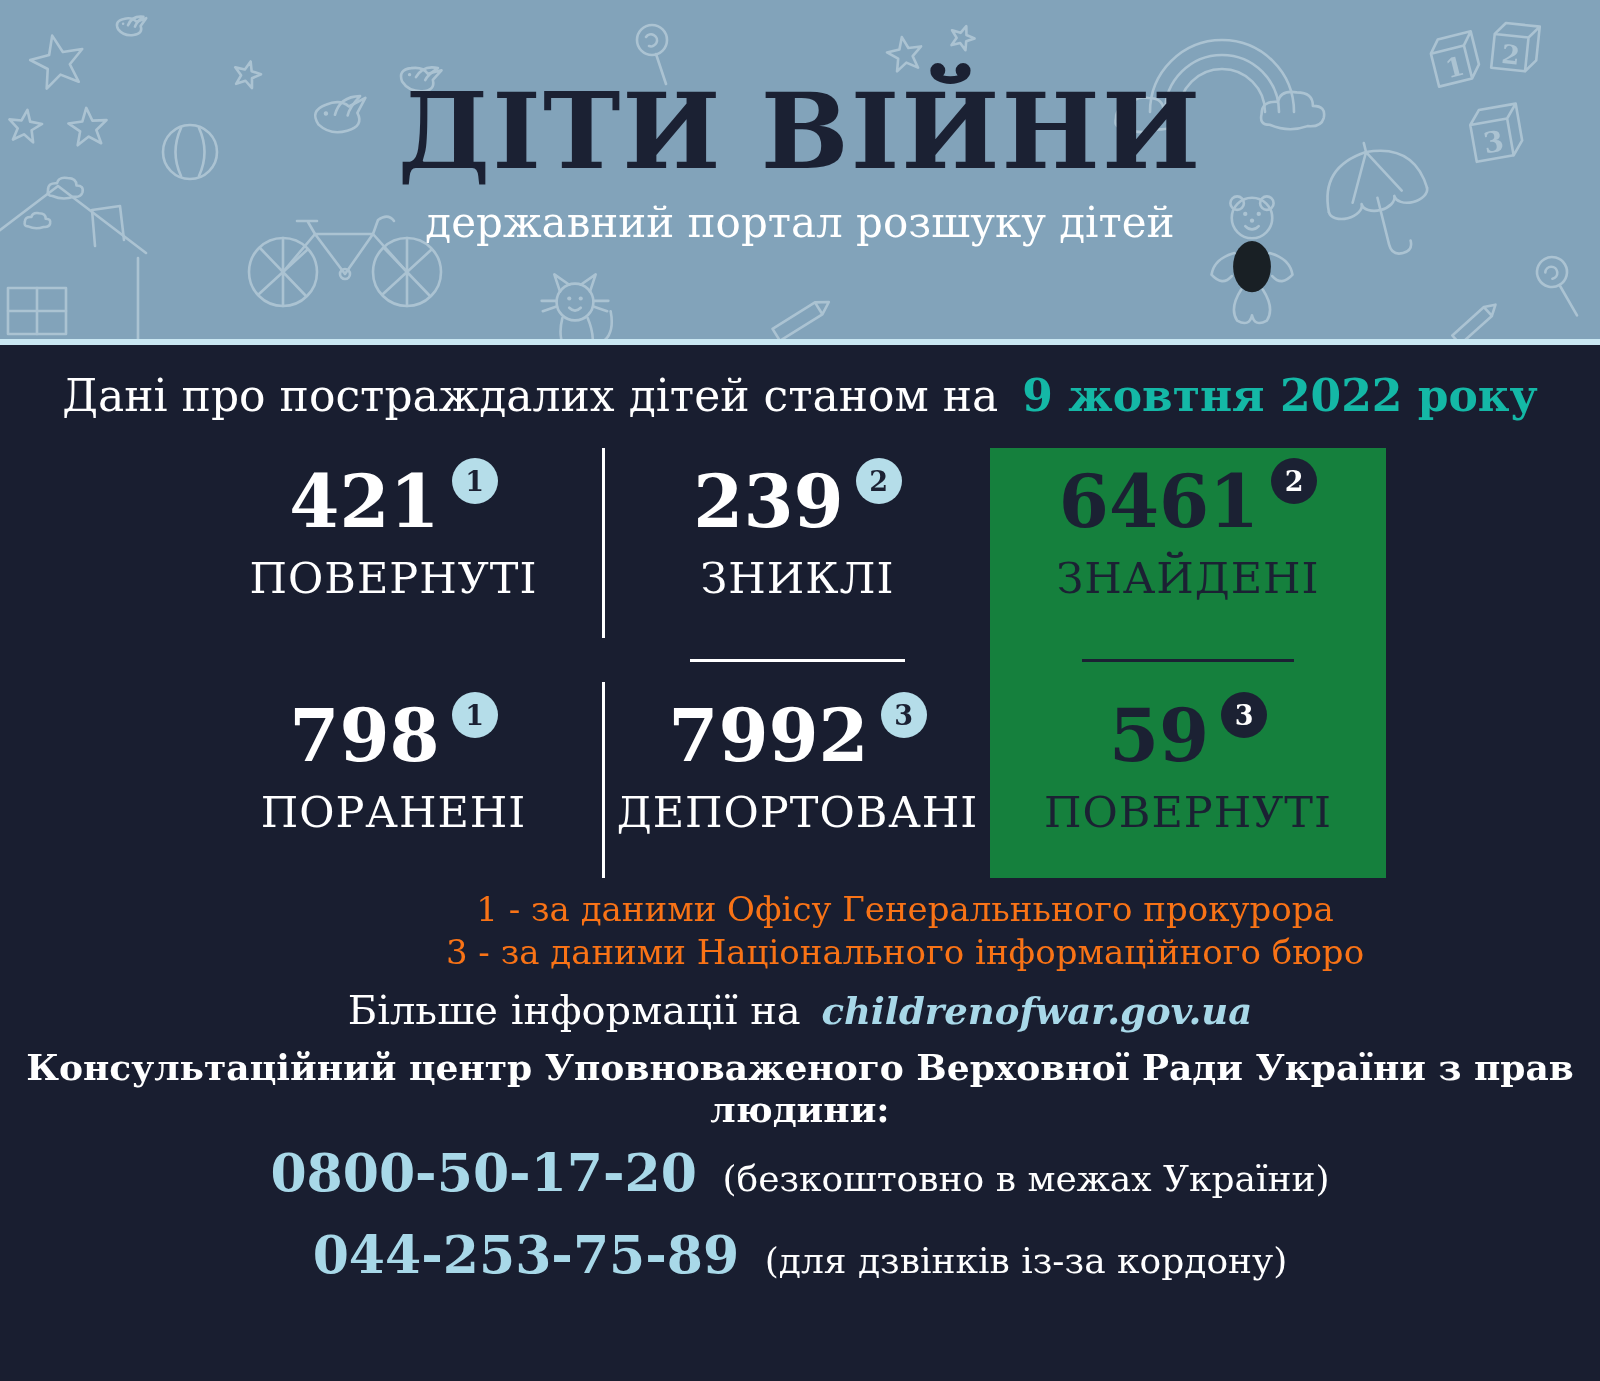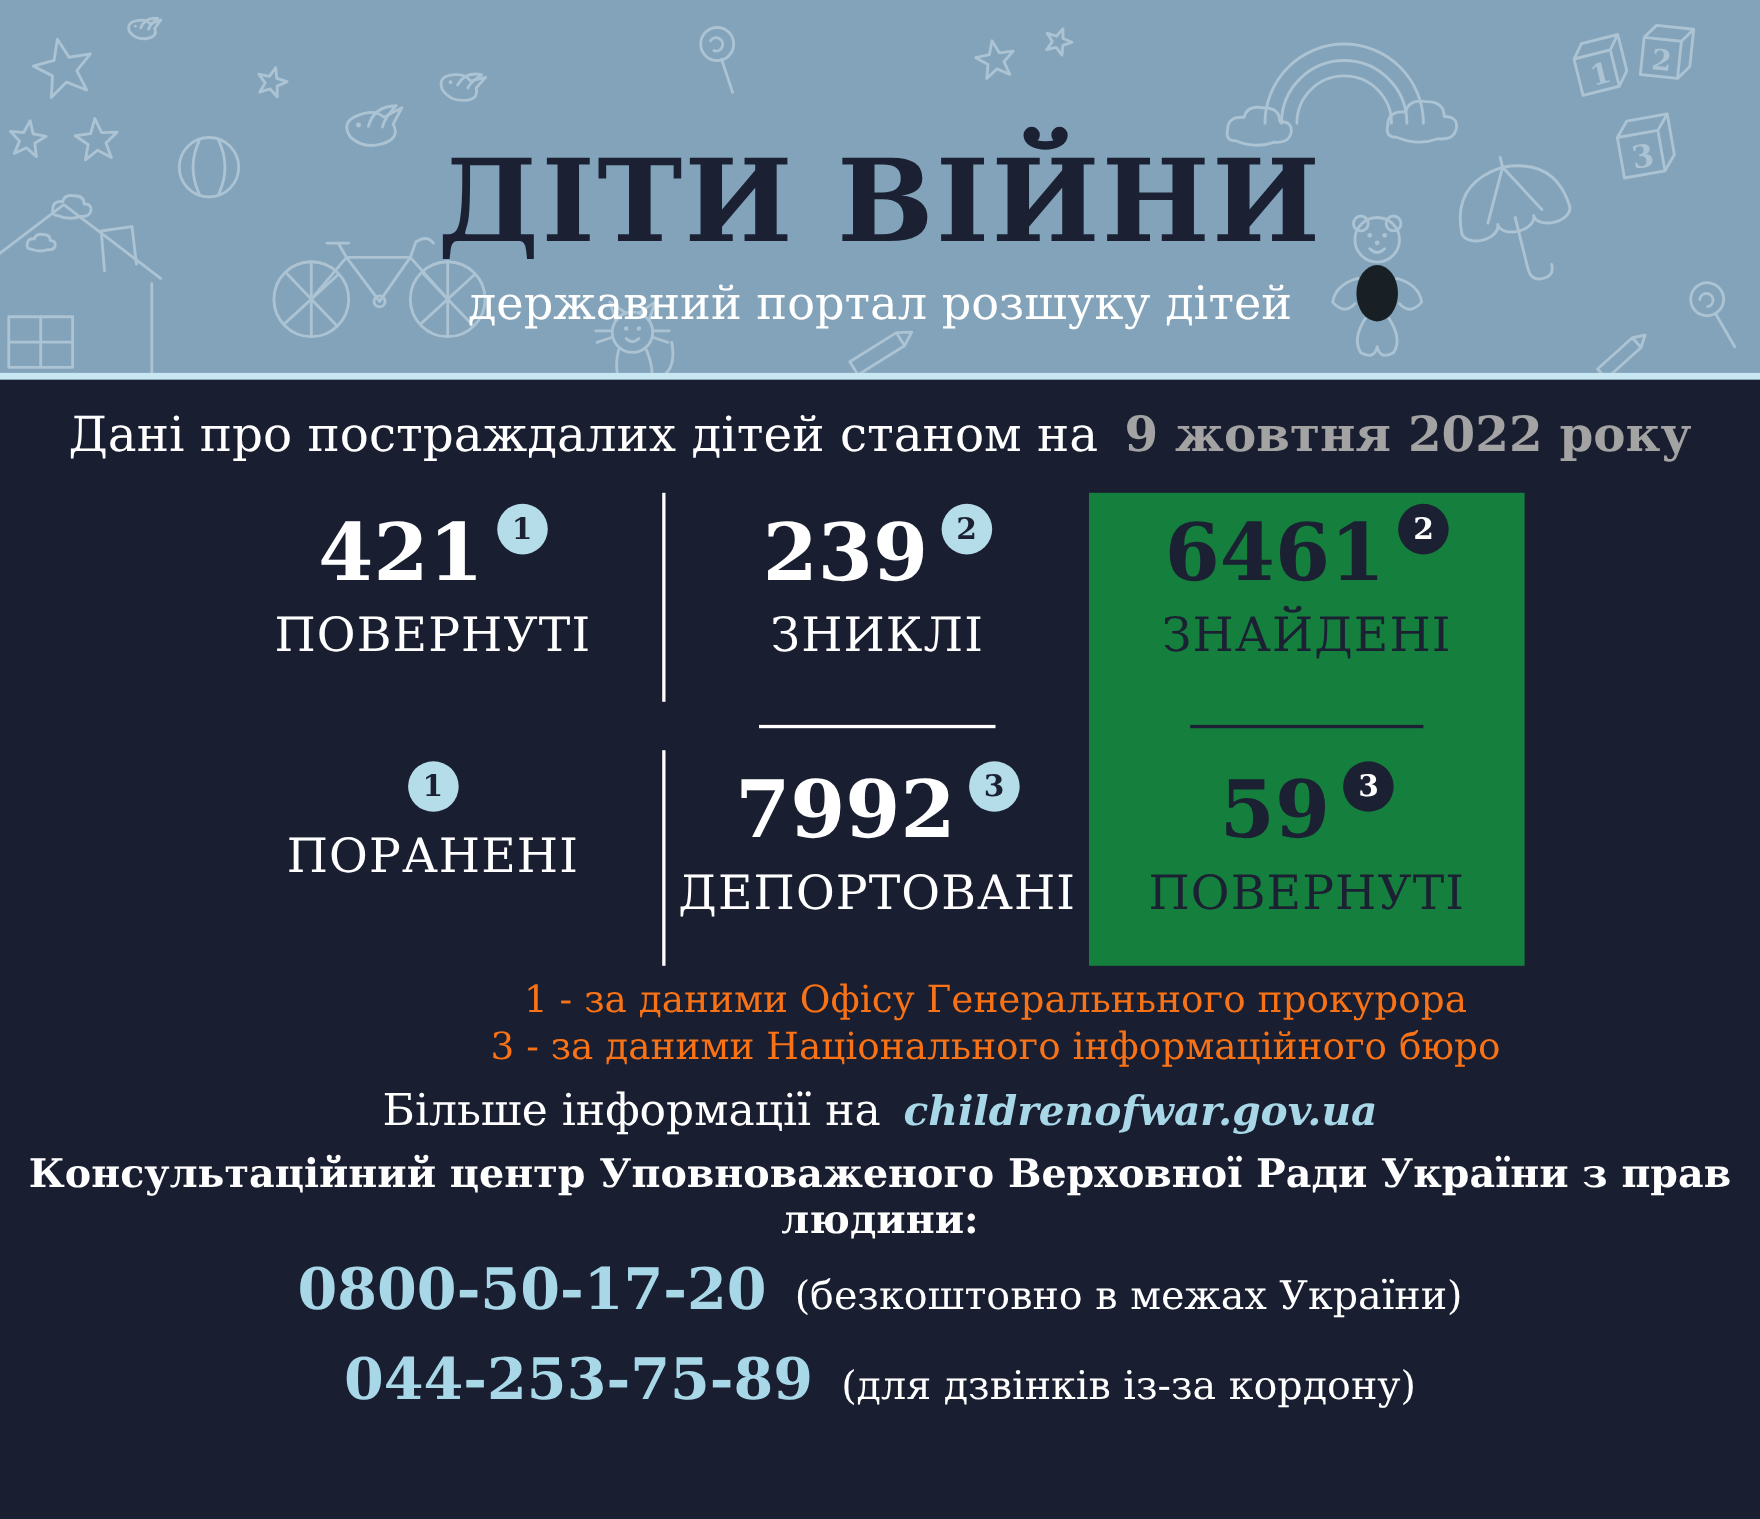--- a/index.html
+++ b/index.html
@@ -6,26 +6,26 @@
   .page{position:relative;width:1600px;height:1381px;overflow:hidden;background:#191e30;
         font-family:"DejaVu Serif", serif;}
   
   .header{position:relative;height:339px;background:#82a3ba;border-bottom:6px solid #c9e7f2;overflow:hidden;}
   .doodles{position:absolute;top:0;left:0;opacity:.8;pointer-events:none;}
   .doodles path,.doodles circle,.doodles rect,.doodles line{
       fill:none;stroke:#b6cbd9;stroke-width:2.6;stroke-linecap:round;stroke-linejoin:round;
       vector-effect:non-scaling-stroke;}
   .doodles .dot{fill:#b6cbd9;stroke:none;}
   .doodles text{fill:#b6cbd9;stroke:none;font:bold 26px "DejaVu Serif",serif;}
-  .title{position:relative;margin:16px;padding-top:115px;text-align:center;
+  .title{position:relative;margin:0;padding-top:80px;text-align:center;
          font-size:104px;font-weight:bold;line-height:1;color:#1b2133;letter-spacing:2px;}
   .subtitle{position:relative;margin-top:14px;text-align:center;font-size:42px;color:#ffffff;}
   
   .intro{margin-top:22px;text-align:center;color:#ffffff;font-size:44px;line-height:1.3;}
-  .intro .accent{color:#a3a3a3;font-weight:bold;margin-left:10px;}
+  .intro .accent{color:#14b8a6;font-weight:bold;margin-left:10px;}
   
   .stats{display:grid;grid-template-columns:420px 385px 396px;grid-template-rows:190px 44px 196px;
          width:1201px;margin:24px 0 0 185px;}
   .p11{grid-area:1/1}.p12{grid-area:1/2}.p31{grid-area:3/1}.p32{grid-area:3/2}
   .bordered{border-right:3px solid #ffffff;}
   .stat{text-align:center;padding-top:20px;box-sizing:border-box;}
   .stat-value{display:inline-flex;align-items:flex-start;gap:12px;}
   .num{font-size:72px;font-weight:bold;line-height:.95;color:#ffffff;}
   .badge{min-width:46px;height:46px;border-radius:50%;display:flex;align-items:center;justify-content:center;
          font-size:27px;font-weight:bold;margin-top:-10px;box-sizing:border-box;}
@@ -201,20 +201,21 @@
           <span class="num">239</span>
           <span class="badge light">2</span>
         </div>
         <div class="stat-label">ЗНИКЛІ</div>
       </div>
 
       <div class="hline"></div>
 
       <div class="stat bordered p31">
         <div class="stat-value">
+          <span class="num">798</span>
           <span class="badge light">1</span>
         </div>
         <div class="stat-label">ПОРАНЕНІ</div>
       </div>
 
       <div class="stat p32">
         <div class="stat-value">
           <span class="num">7992</span>
           <span class="badge light">3</span>
         </div>

